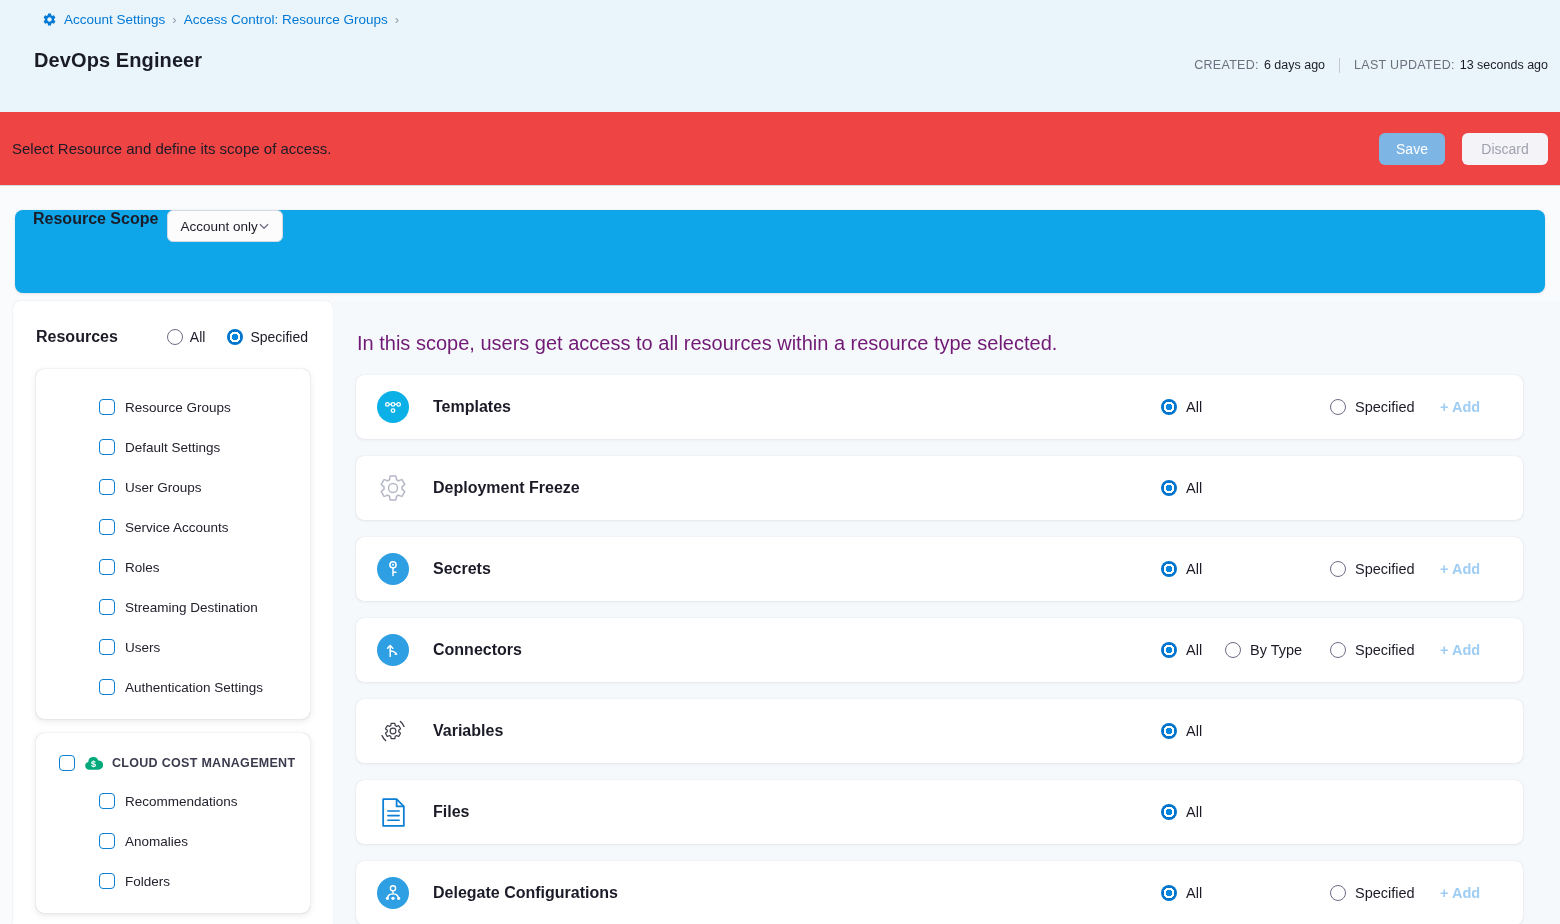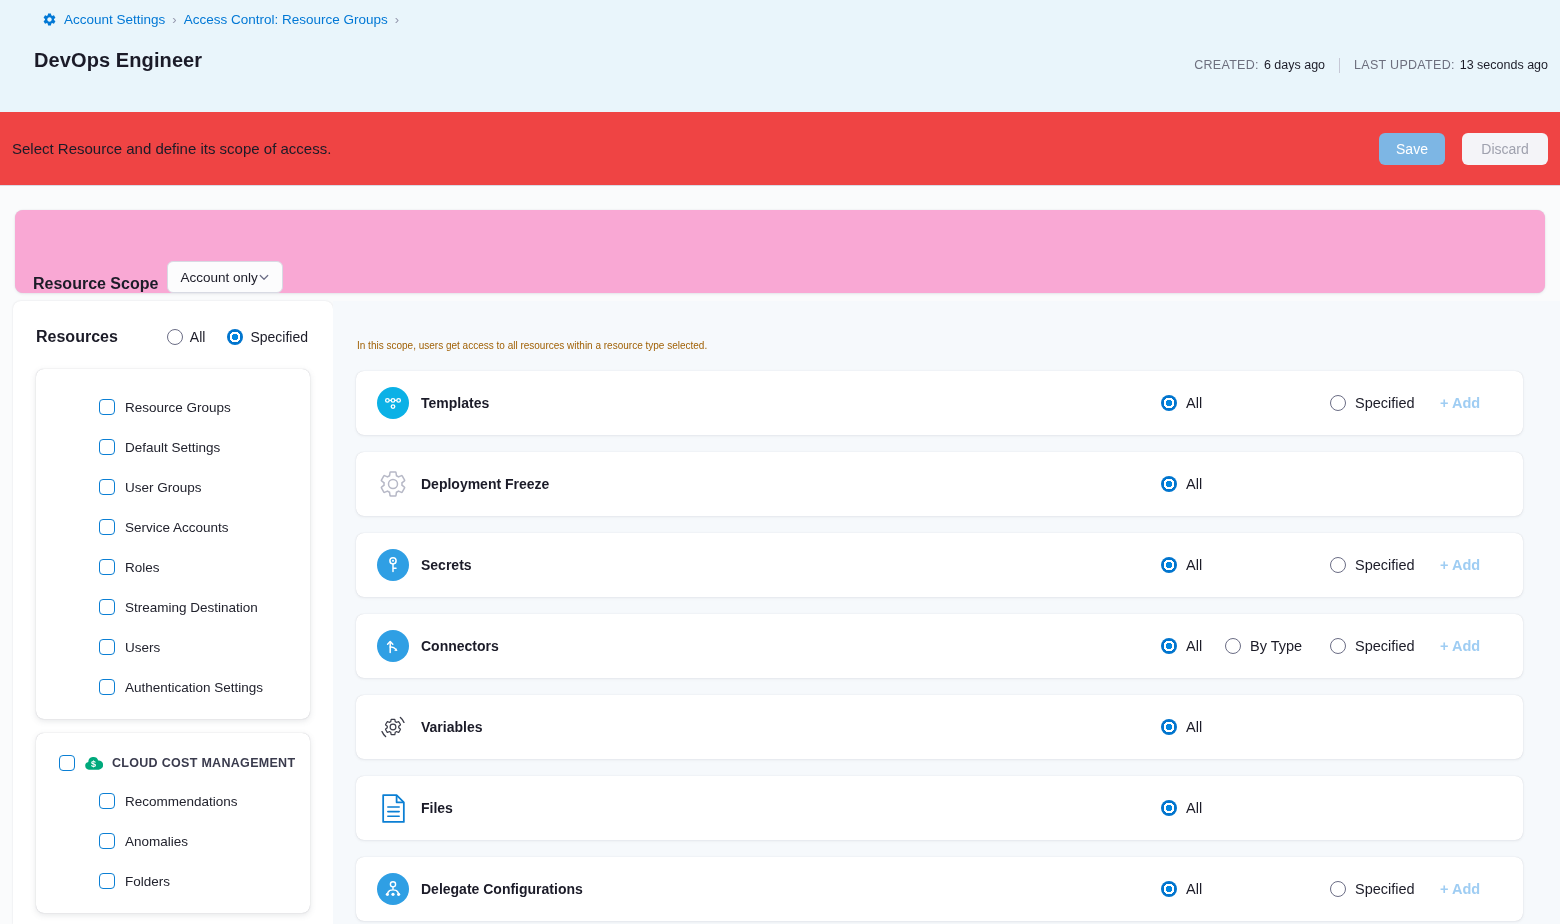--- a/index.html
+++ b/index.html
@@ -19,21 +19,21 @@
   .meta-label { color:#6d6f7e; letter-spacing:.3px; }
   .meta-value { color:#1c1c28; font-weight:500; margin-left:5px; }
   .meta-div { width:1px; height:15px; background:#c6c8d6; margin:0 14px; }
   
   .toolbar { height:74px; background:#ef4444; border-bottom:1px solid #d9dae4; display:flex; align-items:center; padding:0 12px; }
   .toolbar-desc { font-size:15px; color:#1b1b28; }
   .btn { height:32px; border:none; border-radius:6px; font-weight:400; font-size:14px; font-family:inherit; cursor:pointer; }
   .btn-save { background:#7db6e4; color:#fff; width:66px; margin-left:auto; }
   .btn-discard { background:#f4f4f8; color:#9fa1ae; width:86px; margin-left:17px; }
   
-  .scope-card { margin:24px 15px 0; height:83px; background:#f9a8d4; border-radius:8px; display:flex; align-items:flex-end; padding:0 18px;
+  .scope-card { margin:24px 15px 0; height:83px; background:#0ea5e9; border-radius:8px; display:flex; align-items:flex-start; padding:0 18px;
     box-shadow:0 0 1px rgba(40,41,61,.18), 0 1px 3px rgba(96,97,112,.12); }
   .scope-label { font-size:16px; font-weight:700; }
   .scope-select { margin-left:9px; height:32px; border:1px solid #d8dae3; border-radius:6px; background:#fcfcfd;
     display:flex; align-items:center; padding:0 12px; font-size:13.5px; font-weight:500; cursor:pointer; }
   
   .body-grid { display:flex; margin-top:8px; height:623px; }
   .left-panel { width:320px; margin-left:13px; background:#fff; border-radius:8px 8px 0 0;
     box-shadow:0 0 2px rgba(40,41,61,.14); padding-top:26px; overflow:hidden; flex:none; }
   .panel-head { display:flex; align-items:center; padding:0 25px 0 23px; height:20px; }
   .panel-title { font-size:16px; font-weight:700; flex:1; }
@@ -41,25 +41,25 @@
   .group-card { margin:22px 23px 0; border-radius:8px; background:#fff;
     box-shadow:0 0 1px rgba(40,41,61,.30), 0 2px 6px rgba(96,97,112,.16); padding:18px 0 12px; }
   .group-card + .group-card { margin-top:14px; }
   .group-head { display:flex; align-items:center; gap:9px; padding:0 12px 0 23px; height:24px; margin-bottom:6px; }
   .glabel { font-size:12.5px; font-weight:700; color:#3a3b4d; letter-spacing:.3px; }
   .group-item { display:flex; align-items:center; gap:10px; padding:0 12px 0 63px; height:40px; cursor:pointer; }
   .ilabel { font-size:13.5px; color:#22232e; }
   .gicon { display:flex; align-items:center; }
   
   .right-panel { flex:1; background:#f6f9fc; padding:27px 0 0 23px; }
-  .right-desc { font-size:10px; margin:12px 0 20px 1px; color:#a16207; }
+  .right-desc { font-size:20px; margin:4px 0 20px 1px; color:#701a75; }
   .res-row { position:relative; width:1167px; height:64px; background:#fff; border-radius:8px; margin-bottom:17px;
     box-shadow:0 0 1px rgba(40,41,61,.18), 0 1px 3px rgba(96,97,112,.10); }
   .ricon { position:absolute; left:21px; top:16px; width:32px; height:32px; display:flex; align-items:center; justify-content:center; }
-  .rlabel { position:absolute; left:65px; top:0; line-height:64px; font-size:14px; font-weight:700; color:#1b1b28; }
+  .rlabel { position:absolute; left:77px; top:0; line-height:64px; font-size:16px; font-weight:700; color:#1b1b28; }
   .opt { position:absolute; top:24px; display:flex; align-items:center; gap:9px; font-size:14.5px; line-height:16px; cursor:pointer; }
   .add-link { position:absolute; top:24px; font-size:14.5px; font-weight:700; color:#9fcdf3; line-height:16px; cursor:pointer; }
   
   .radio { width:16px; height:16px; border-radius:50%; border:1px solid #6b6d85; background:#fff; flex:none; }
   .radio.sel { border:none; background:radial-gradient(circle,#0286e0 0 3.2px,#ffffff 3.2px 5.2px,#0175ce 5.2px 8px); }
   .cb { width:16px; height:16px; border:1.5px solid #0b7fd4; border-radius:4px; background:#fff; flex:none; cursor:pointer; }
 </style>
 </head>
 <body>
 

